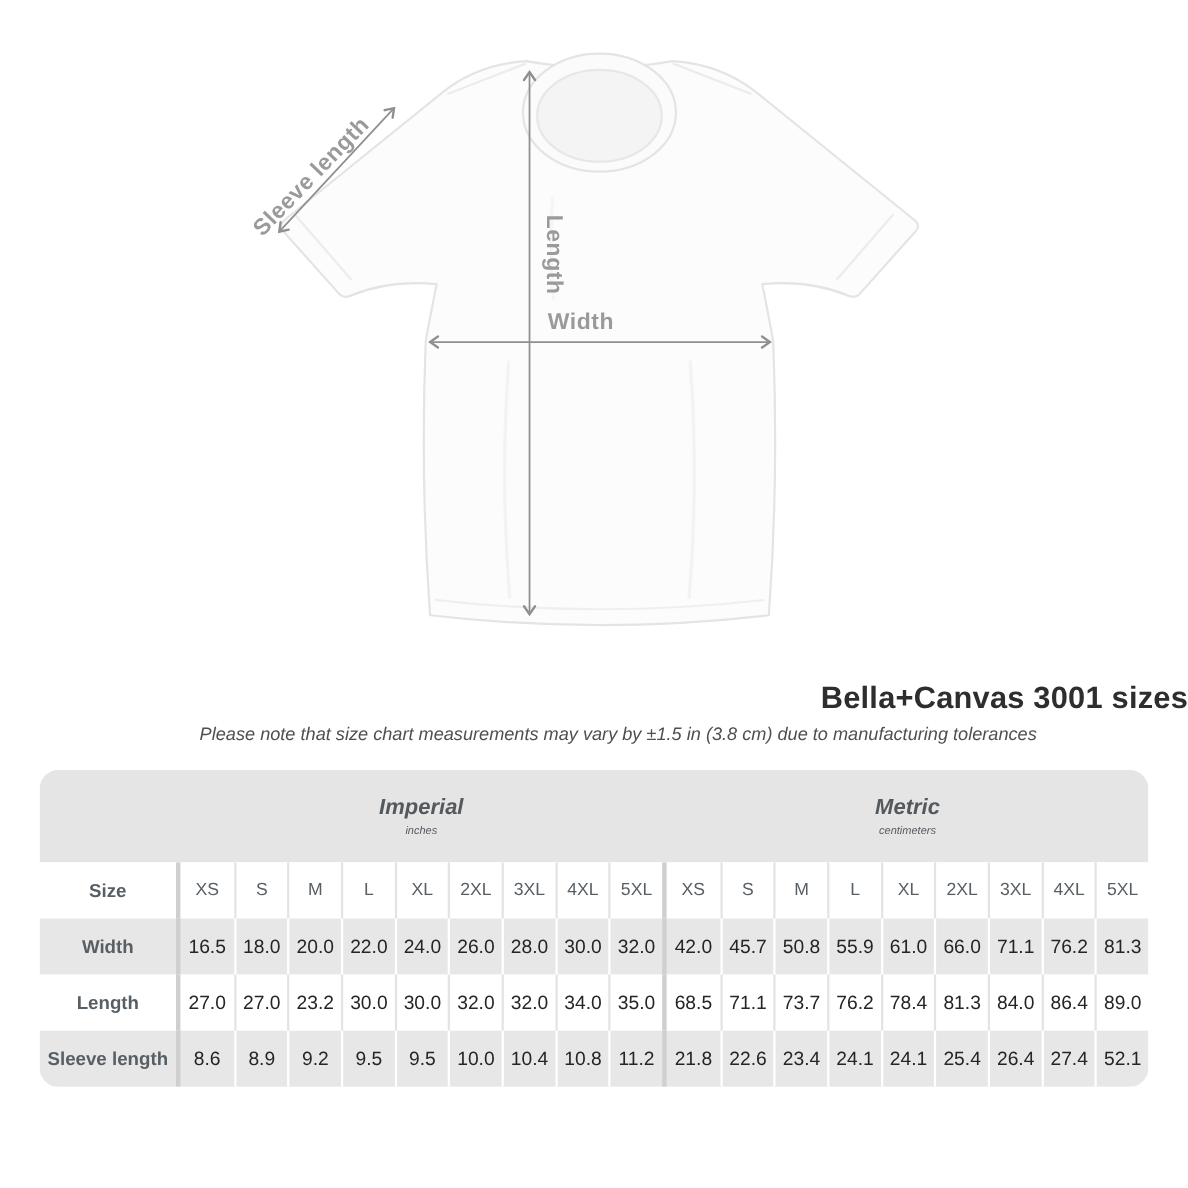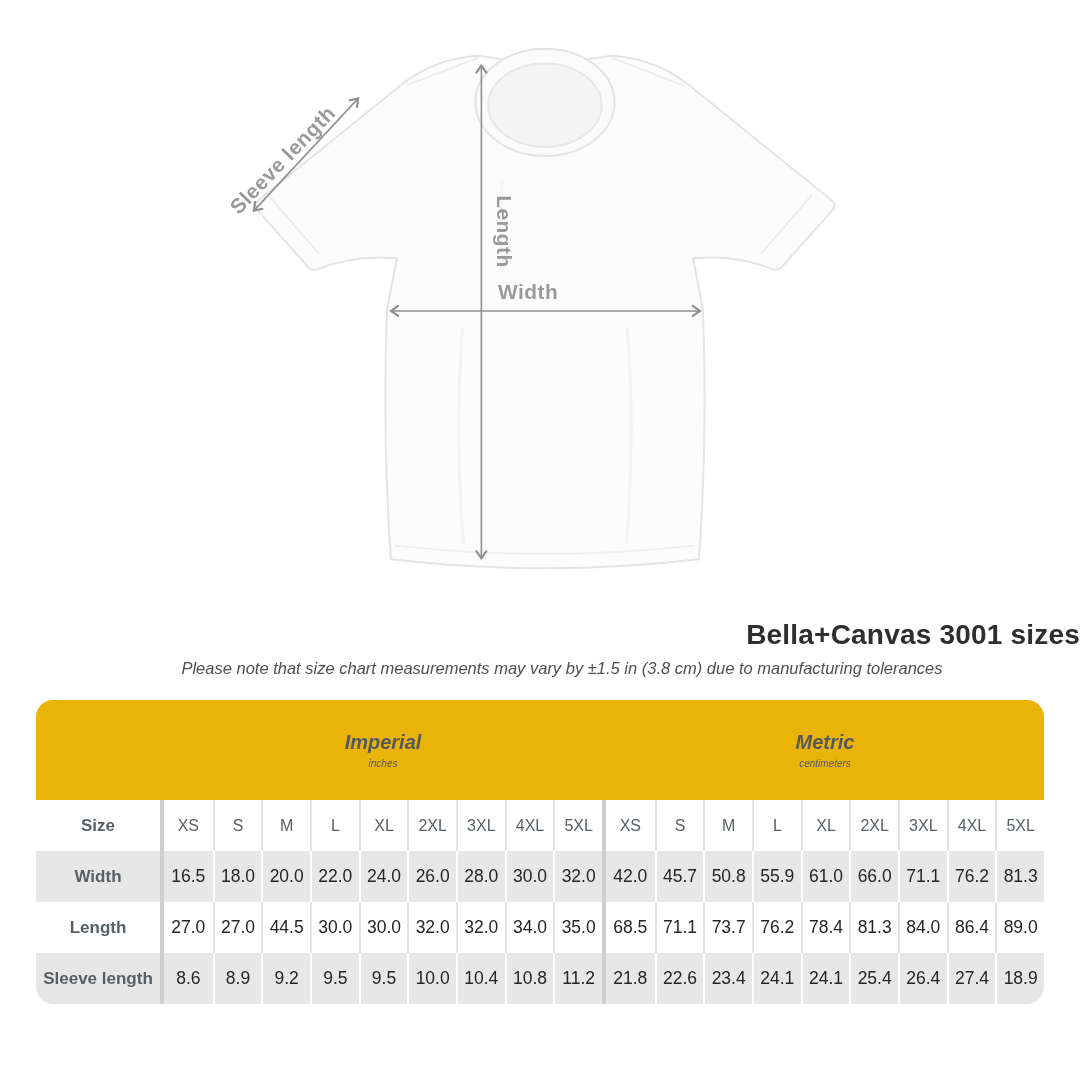--- a/index.html
+++ b/index.html
@@ -27,21 +27,21 @@
   }
   .size-card {
     width: 1008px; margin: 21px auto 0;
     border-radius: 17px; overflow: hidden;
   }
   .trow {
     display: grid;
     grid-template-columns: 124px 4px repeat(9, 1fr) 4px repeat(9, 1fr);
     height: 51px;
   }
-  .units-row { height: 100px; background: #eab308; }
+  .units-row { height: 84px; background: #e5e5e5; }
   .row-gray { background: #e7e7e7; }
   .row-white { background: #ffffff; }
   .vdiv { background: #cfcfcf; height: 100%; }
   .units-row .vdiv { background: transparent; }
   .ugroup {
     display: flex; flex-direction: column;
     align-items: center; justify-content: center;
   }
   .ugroup-imperial { grid-column: 3 / span 9; }
   .ugroup-metric { grid-column: 13 / span 9; }
@@ -172,21 +172,21 @@
       <div class="cell">66.0</div>
       <div class="cell">71.1</div>
       <div class="cell">76.2</div>
       <div class="cell">81.3</div>
     </div>
     <div class="trow row-white">
       <div class="cell lab">Length</div>
       <div class="vdiv"></div>
       <div class="cell first">27.0</div>
       <div class="cell">27.0</div>
-      <div class="cell">44.5</div>
+      <div class="cell">23.2</div>
       <div class="cell">30.0</div>
       <div class="cell">30.0</div>
       <div class="cell">32.0</div>
       <div class="cell">32.0</div>
       <div class="cell">34.0</div>
       <div class="cell">35.0</div>
       <div class="vdiv"></div>
       <div class="cell first">68.5</div>
       <div class="cell">71.1</div>
       <div class="cell">73.7</div>
@@ -211,15 +211,15 @@
       <div class="cell">11.2</div>
       <div class="vdiv"></div>
       <div class="cell first">21.8</div>
       <div class="cell">22.6</div>
       <div class="cell">23.4</div>
       <div class="cell">24.1</div>
       <div class="cell">24.1</div>
       <div class="cell">25.4</div>
       <div class="cell">26.4</div>
       <div class="cell">27.4</div>
-      <div class="cell">18.9</div>
+      <div class="cell">52.1</div>
     </div>
   </div>
 
 </body></html>

